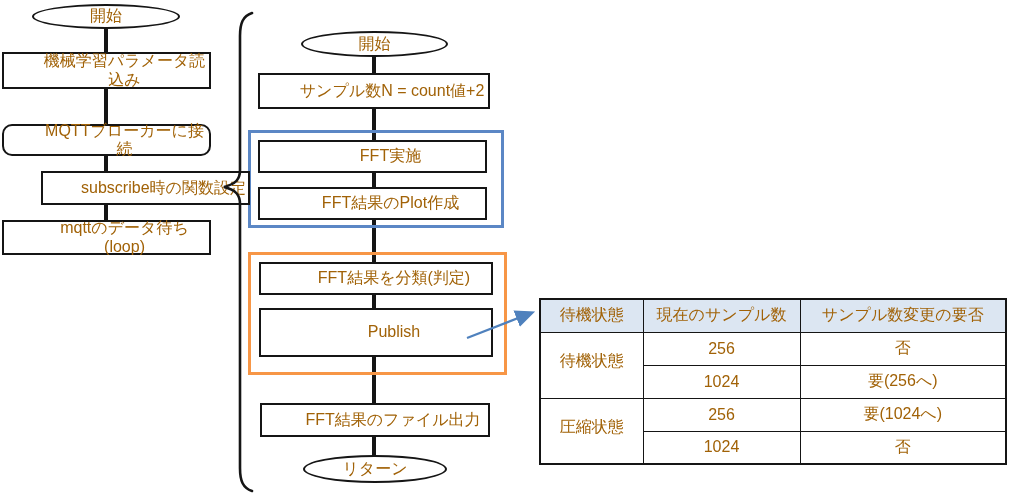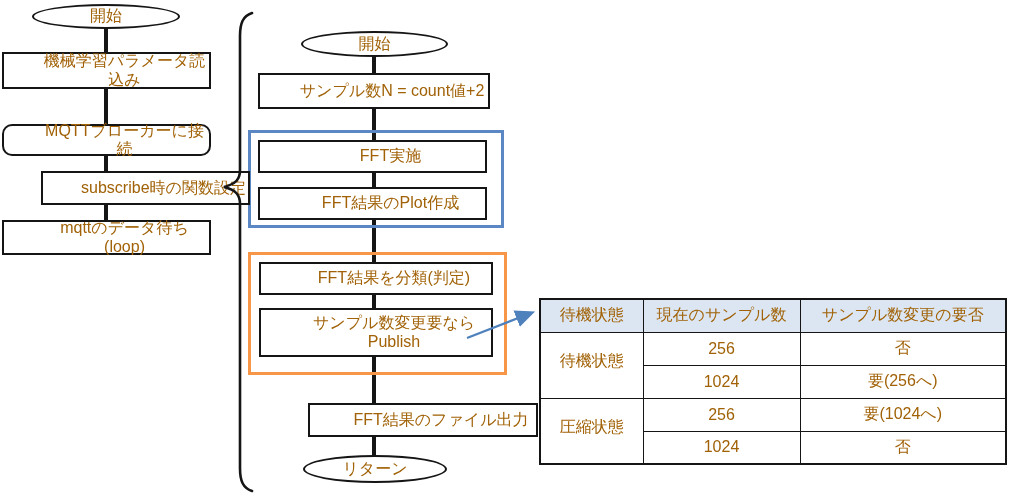--- a/index.html
+++ b/index.html
@@ -132,26 +132,25 @@
   <div class="connector" style="left:372px; top:219px; height:44px;"></div>
 
   <div class="groupframe orange" style="left:248px; top:252px; width:259px; height:123px;"></div>
 
   <div class="node" style="left:259px; top:262px; width:234px; height:33px;">
     <span>FFT結果を分類(判定)</span>
   </div>
 
   <div class="connector" style="left:372px; top:294px; height:15px;"></div>
   <div class="node" style="left:259px; top:308px; width:234px; height:49px; flex-direction:column;">
-    <span>サンプル数変更要なら</span>
     <span>Publish</span>
   </div>
 
   <div class="connector" style="left:372px; top:356px; height:48px;"></div>
-  <div class="node" style="left:260px; top:403px; width:230px; height:34px;margin-left:48px;">
+  <div class="node" style="left:260px; top:403px; width:230px; height:34px;">
     <span>FFT結果のファイル出力</span>
   </div>
 
   <div class="connector" style="left:372px; top:436px; height:20px;"></div>
   <div class="terminator" style="left:303px; top:455px; width:144px; height:28px;">
     <span>リターン</span>
   </div>
 
   <svg id="overlay-svg" width="1024" height="496" viewBox="0 0 1024 496">
     <defs>

